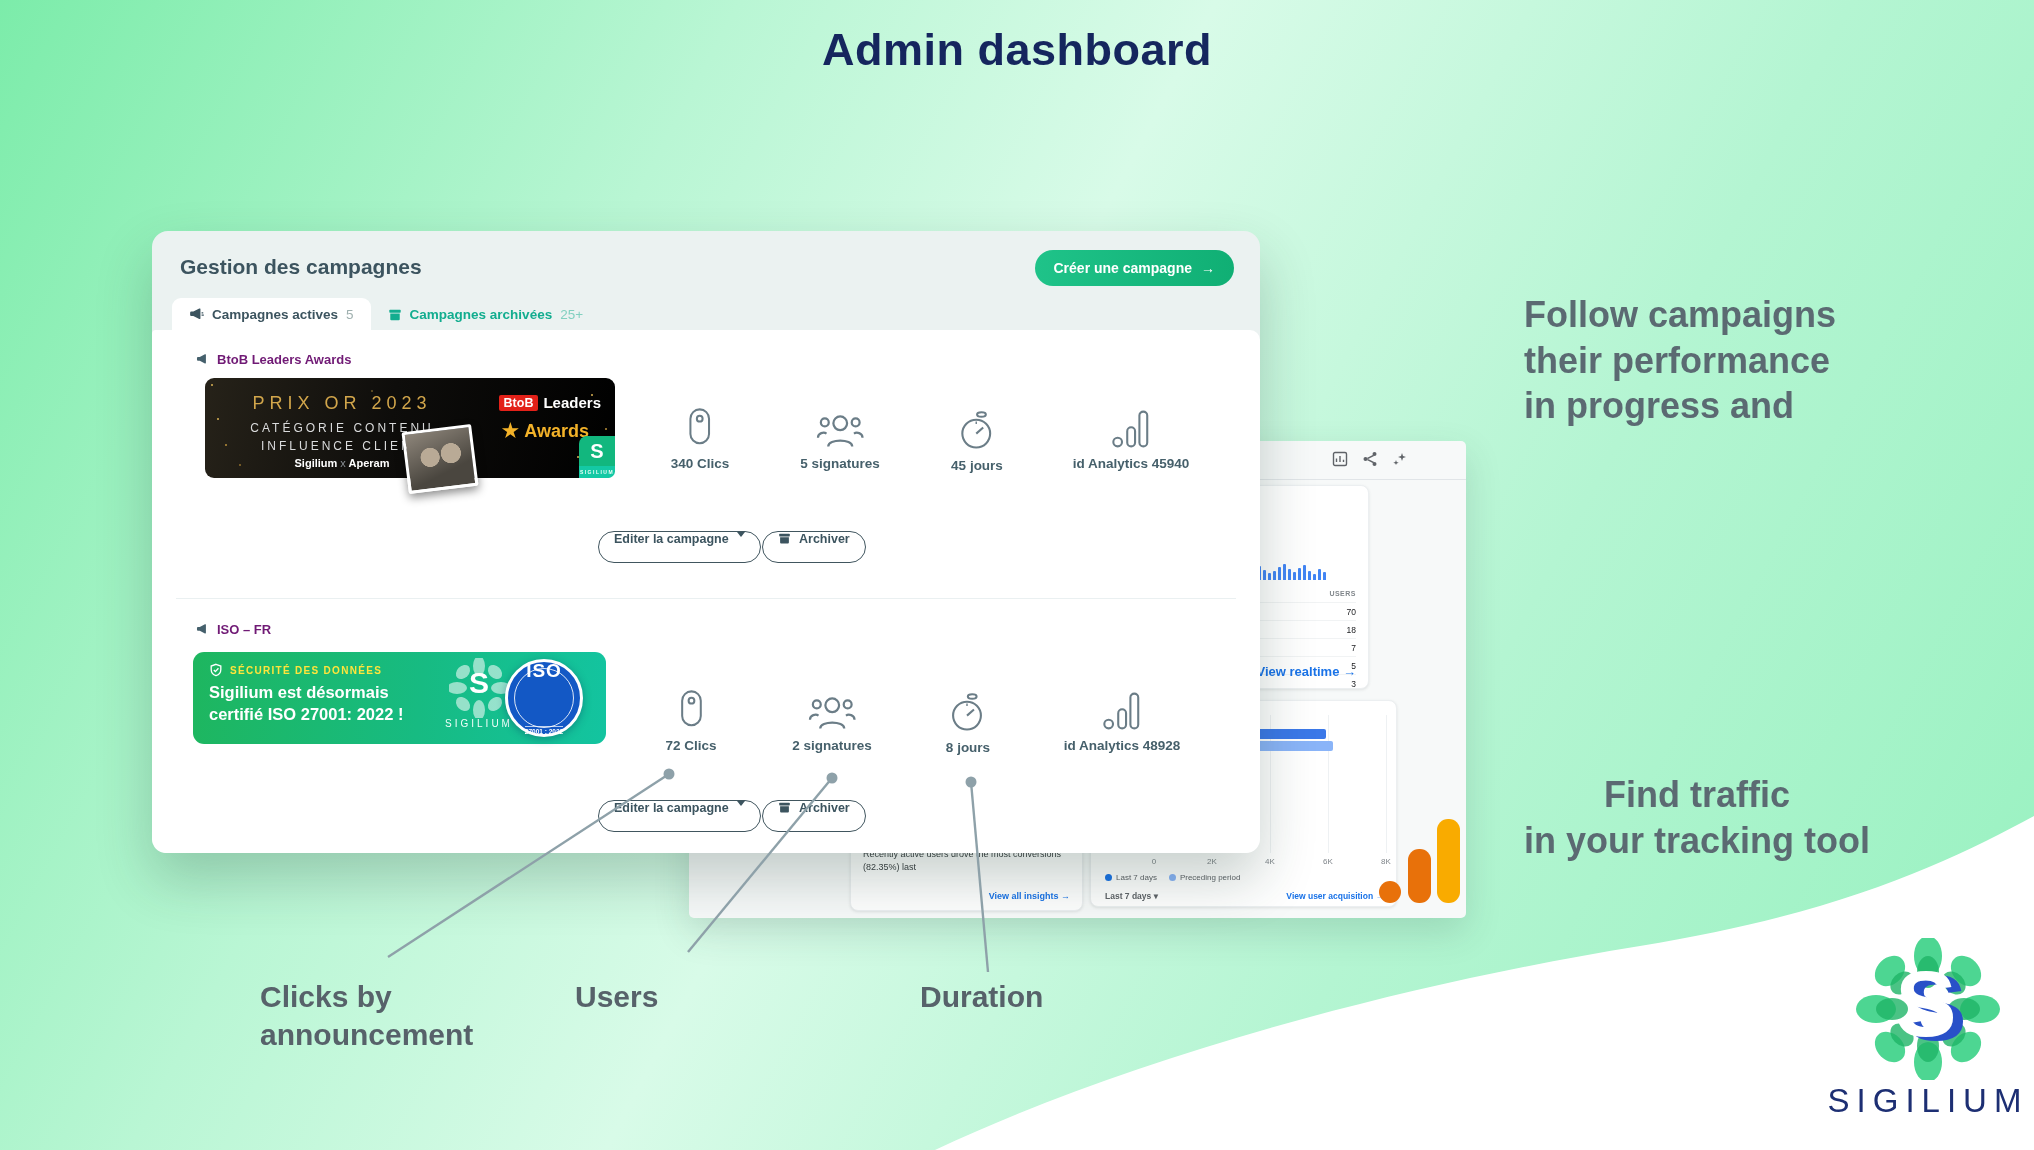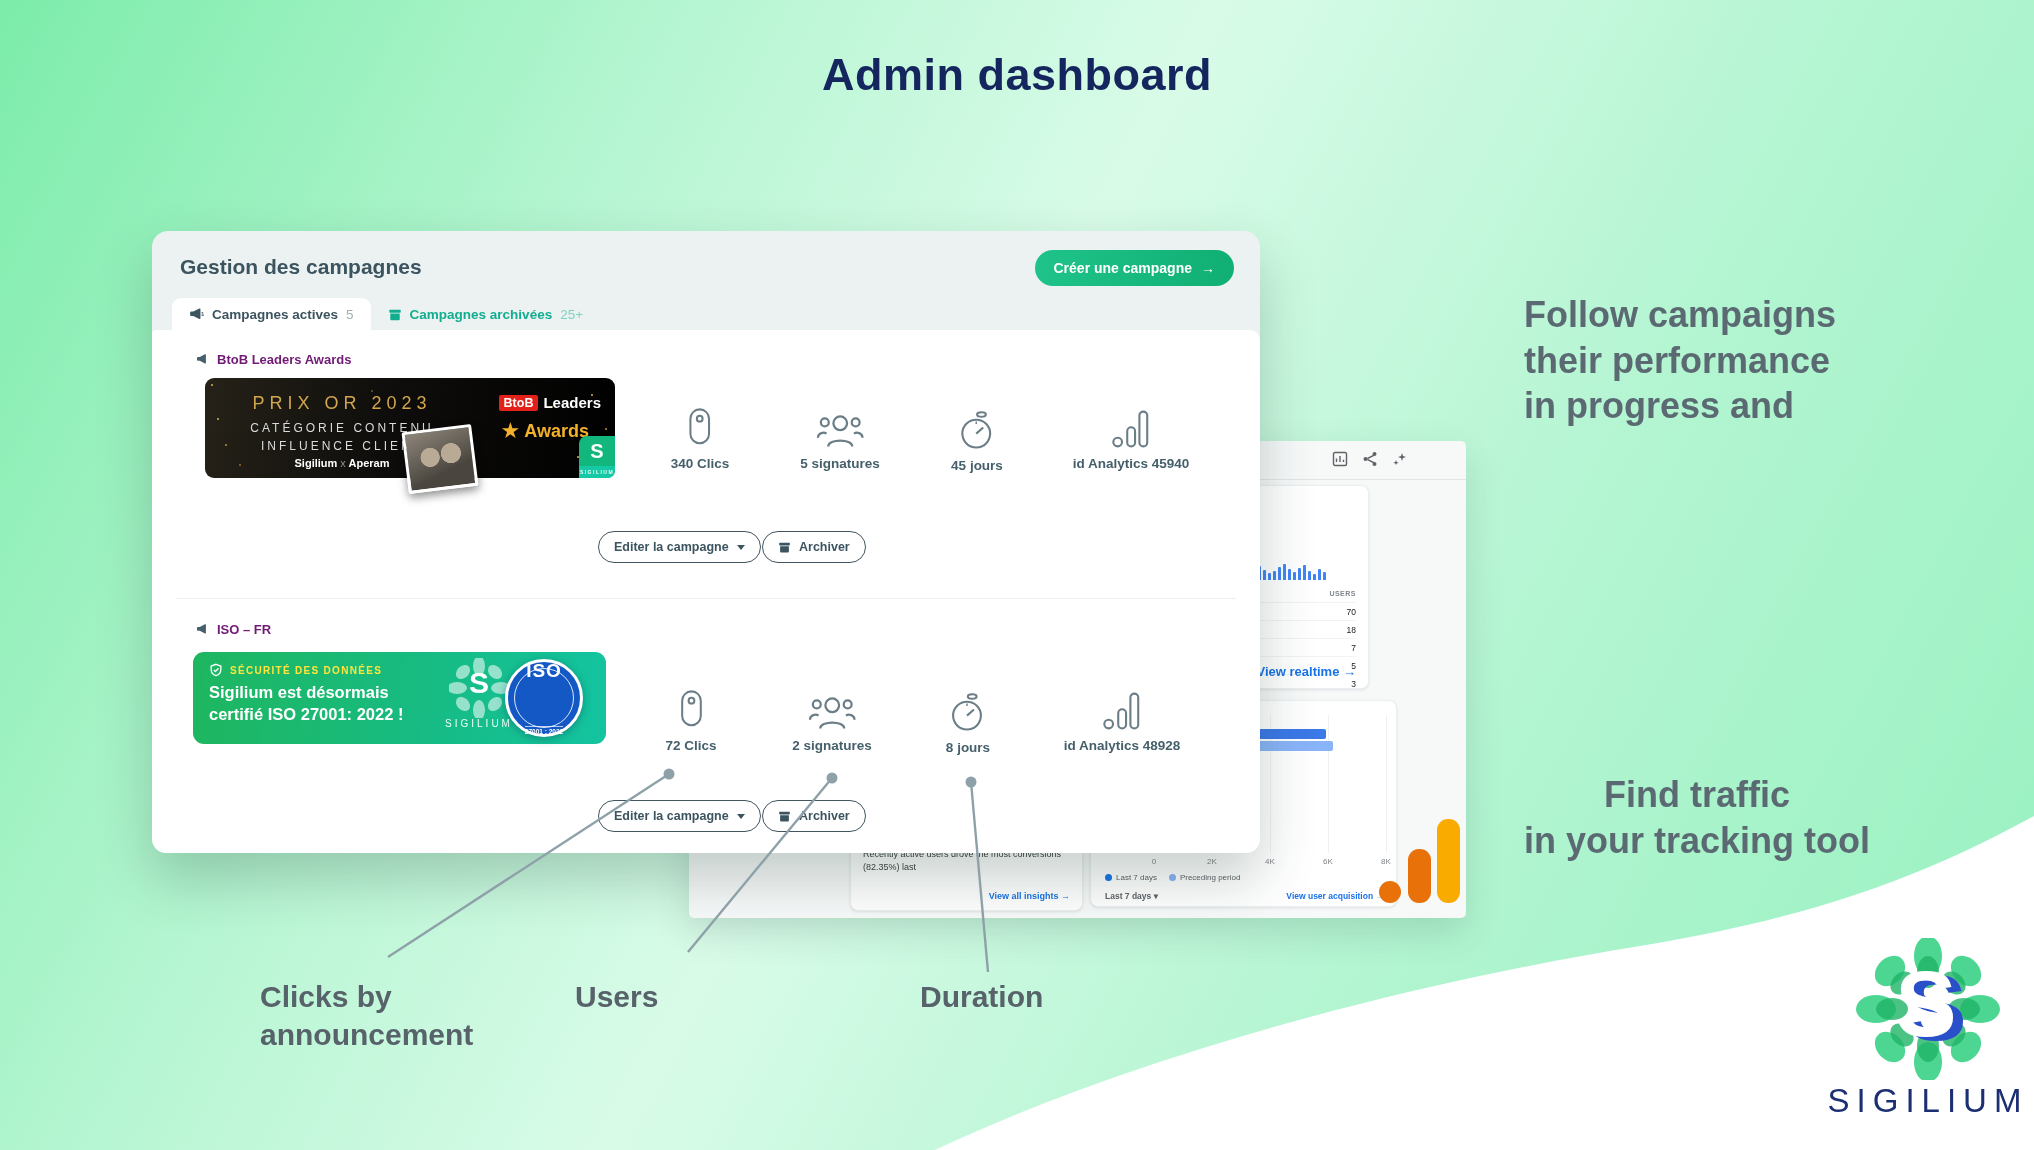--- a/index.html
+++ b/index.html
@@ -2,21 +2,21 @@
 <html><head>
 <meta charset="utf-8">
 <style>
   html,body{margin:0;padding:0;}
   body{font-family:"Liberation Sans",sans-serif;}
   #canvas{position:relative;width:2034px;height:1150px;overflow:hidden;
     background:linear-gradient(118deg,#7cecaa 0%,#b9f6d4 28%,#d8fbe8 46%,#b4f5d2 70%,#96f1bf 100%);}
   .abs{position:absolute;}
 
   
-  .page-title{top:49px;left:0;width:100%;text-align:center;font-size:45px;font-weight:800;color:#15265e;letter-spacing:.5px;}
+  .page-title{top:24px;left:0;width:100%;text-align:center;font-size:45px;font-weight:800;color:#15265e;letter-spacing:.5px;}
 
   
   .note{font-weight:800;color:#5b6a72;font-size:36px;line-height:1.27;}
   .callout-label{font-weight:800;color:#57626a;font-size:30px;line-height:1.25;}
 
   
   .ga{left:689px;top:441px;width:777px;height:477px;background:#f7f9f9;border-radius:5px;
       box-shadow:0 14px 36px rgba(40,70,60,.16);z-index:1;overflow:hidden;}
   .ga-toolbar{right:58px;top:10px;display:flex;gap:14px;color:#5f6368;}
   .ga-divider{top:38px;left:0;width:100%;height:1px;background:#e1e5e8;}
@@ -70,21 +70,21 @@
   .tab{display:flex;align-items:center;gap:8px;padding:9px 17px 10px 17px;font-size:13.5px;font-weight:700;cursor:pointer;}
   .tab.active{background:#fff;border-radius:9px 9px 0 0;color:#3c545f;}
   .tab.archived{color:#12ad8f;}
   .tab .count{font-weight:400;color:#9fb0af;}
   .tab.archived .count{color:#82d0c0;}
   .panel{left:0;right:0;top:99px;bottom:0;background:#fff;border-radius:4px 10px 14px 14px;}
 
   .camp-label{display:flex;align-items:center;gap:8px;font-size:13px;font-weight:700;color:#701a75;}
   .stat{transform:translateX(-50%);display:flex;flex-direction:column;align-items:center;gap:6px;color:#6b7d87;}
   .stat-label{font-size:13.5px;font-weight:700;color:#46606b;white-space:nowrap;}
-  .pill-btn{height:30px;display:flex;align-items:center;gap:8px;padding:0 15px;border:1.5px solid #41565f;
+  .pill-btn{height:30px;display:flex;align-items:flex-start;gap:8px;padding:0 15px;border:1.5px solid #41565f;
       border-radius:16px;background:#fff;font-size:12.5px;font-weight:700;color:#3c545f;cursor:pointer;white-space:nowrap;}
   .caret{width:0;height:0;border-left:4.5px solid transparent;border-right:4.5px solid transparent;border-top:5.5px solid #3c545f;}
   .divider{left:24px;right:24px;height:1px;background:#eaf0f1;}
 
   
   .banner1{left:53px;top:48px;width:410px;height:100px;border-radius:9px;
       background:linear-gradient(100deg,#262219 0%,#0e0d0b 45%,#000 100%);color:#fff;}
   .speckles{left:6px;top:6px;width:2px;height:2px;border-radius:50%;background:#d8b254;
       box-shadow:14px 60px 0 #b98f3a,6px 34px 0 #d8b254,28px 80px 0 #8f6e2c,380px 10px 0 #d8b254,
       394px 44px 0 #b98f3a,366px 72px 0 #d8b254,340px 22px 0 #8f6e2c,160px 6px 0 #6e5a28,250px 84px 0 #8f6e2c;}

